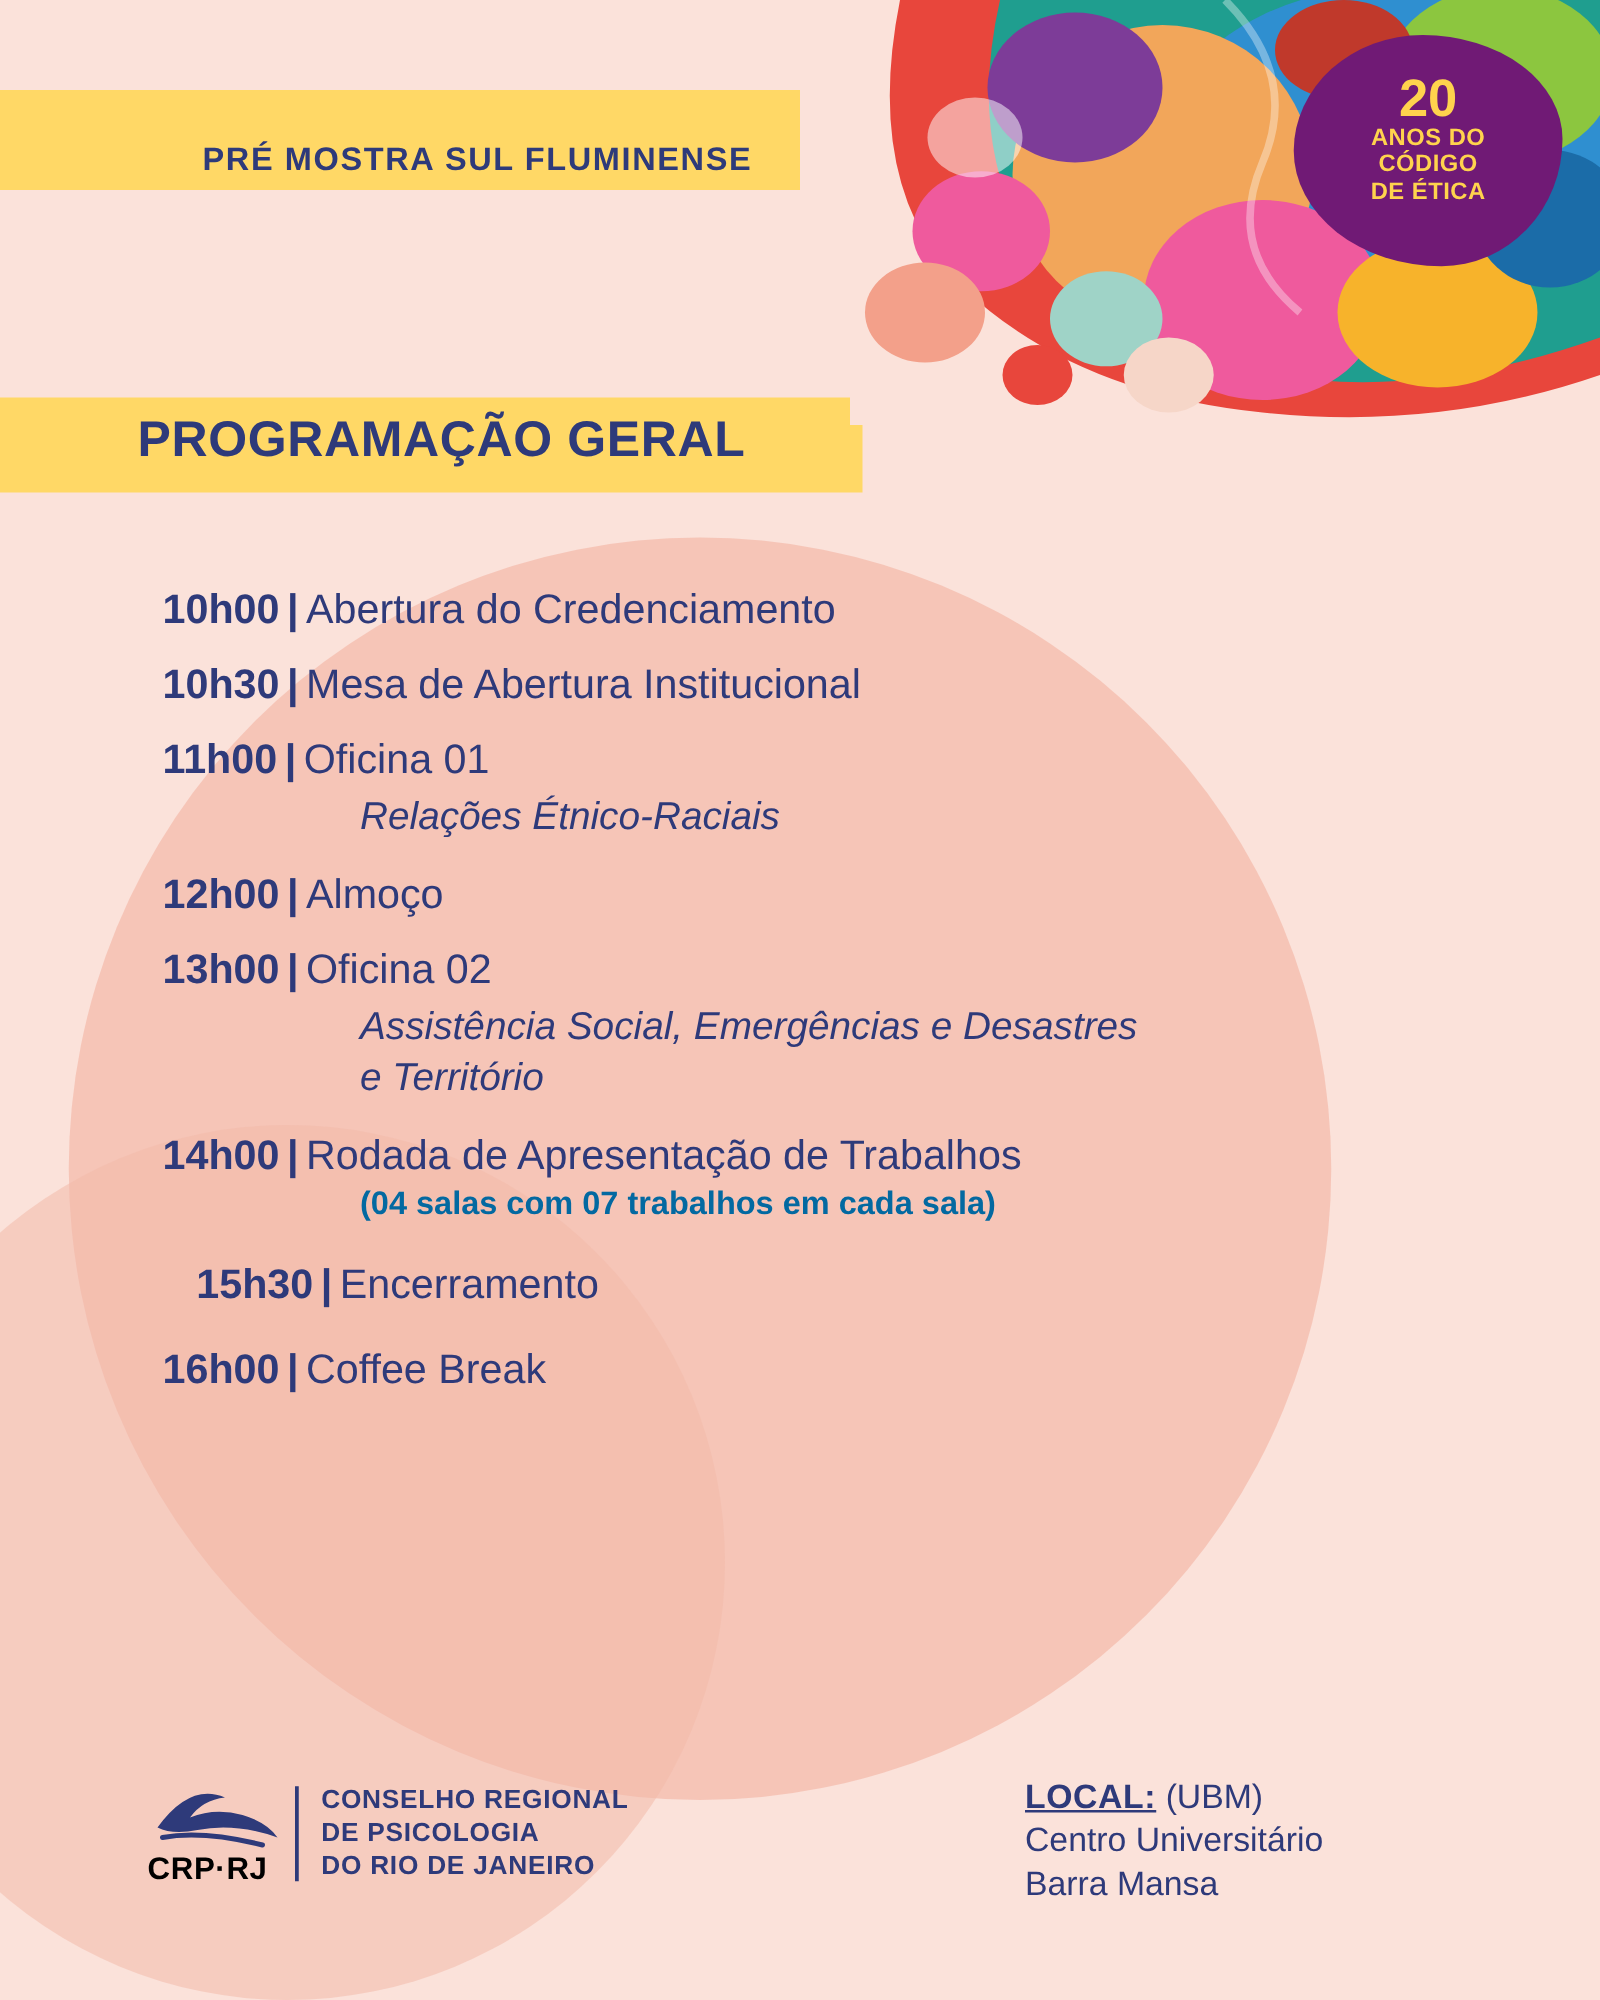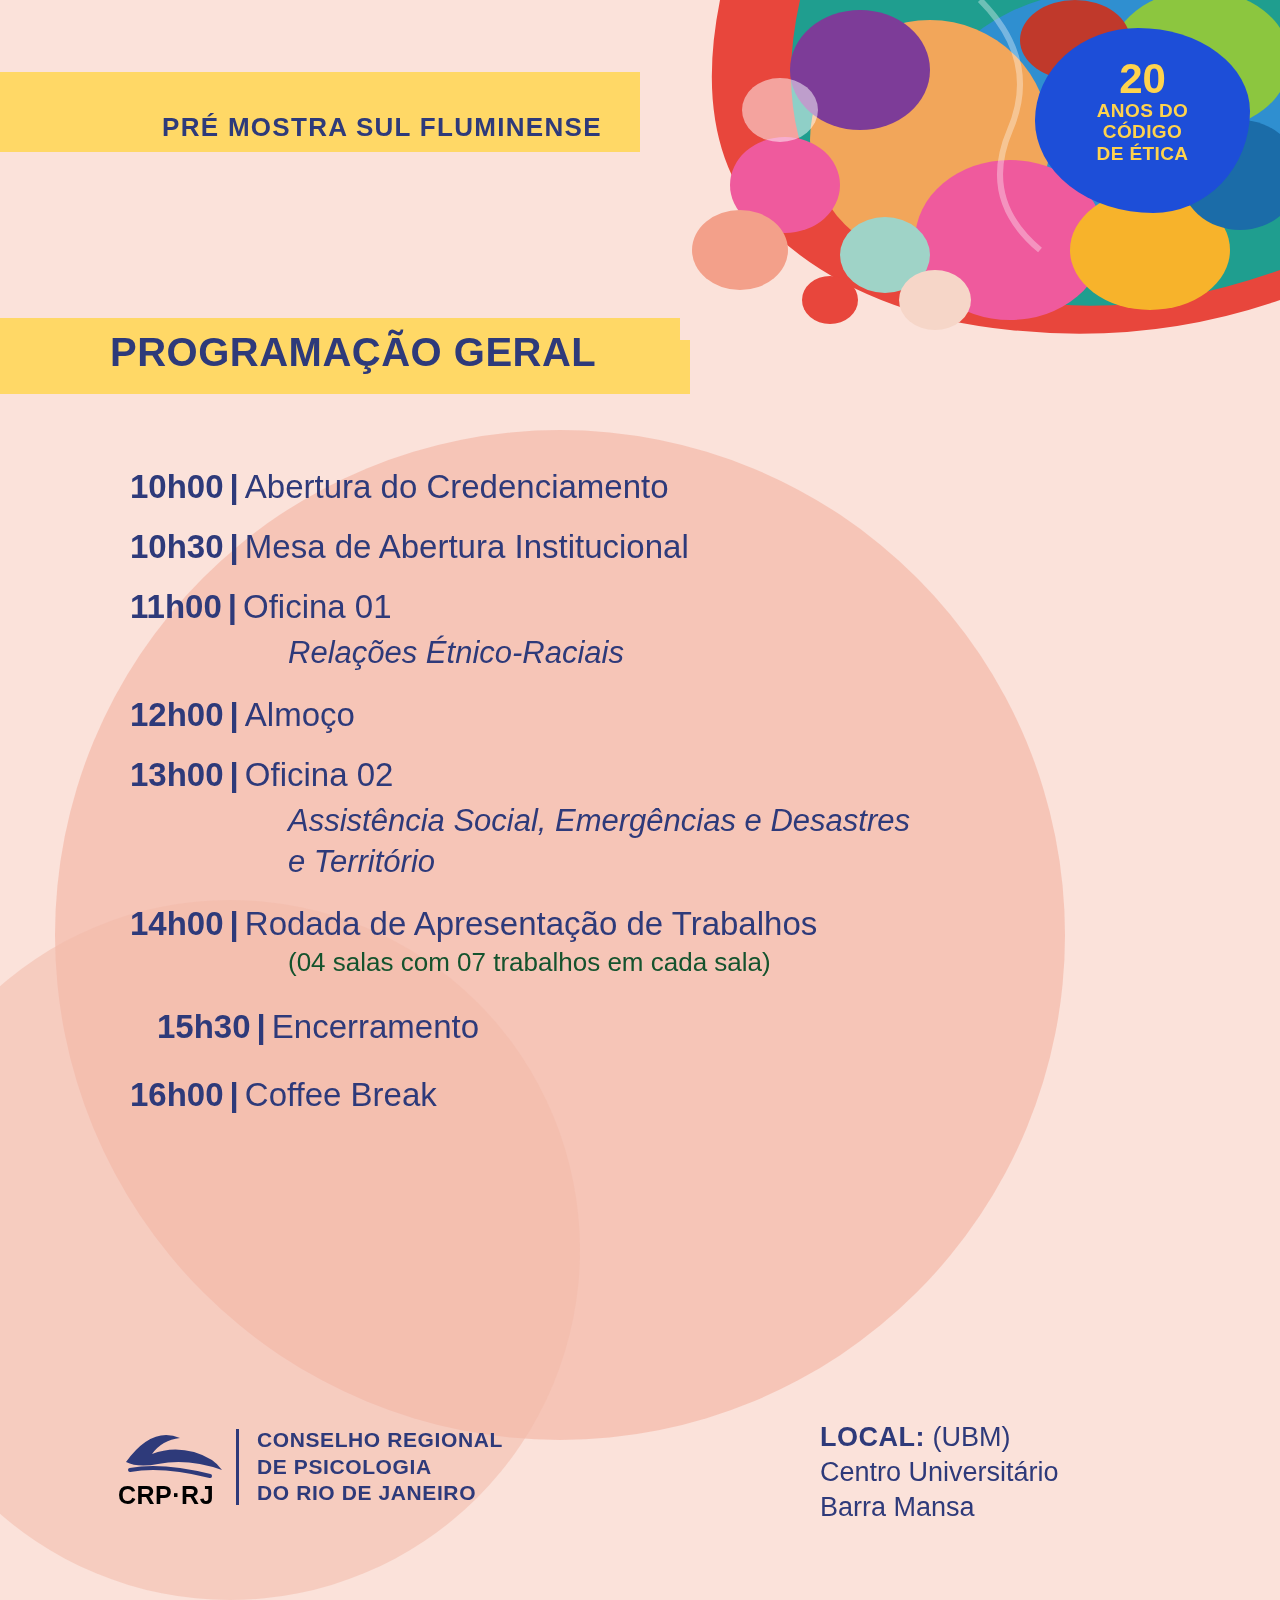--- a/index.html
+++ b/index.html
@@ -126,21 +126,21 @@
     line-height: 1.1;
     letter-spacing: .3px;
   }
   #ethics-badge {
     position: absolute;
     left: 355px;
     top: 28px;
     width: 215px;
     height: 185px;
     border-radius: 48% 52% 45% 55% / 50% 45% 55% 50%;
-    background: #1d4ed8;
+    background: #701a75;
     color: #ffd34d;
     text-align: center;
     font-weight: bold;
   }
   #ethics-num {
     font-size: 42px;
     line-height: 1;
     padding-top: 30px;
   }
   .ethics-line {
@@ -178,23 +178,24 @@
   .sch-sub {
     font-size: 31px;
     font-style: italic;
     color: #2e3a7a;
     margin-left: 158px;
     line-height: 1.35;
     margin-top: 6px;
   }
   .sch-note {
     font-size: 26px;
-    color: #14532d;
+    color: #0369a1;
     margin-left: 158px;
     margin-top: 4px;
+    font-weight: bold;
   }
 
   
   #crp-logo {
     position: absolute;
     left: 118px;
     top: 1424px;
     display: flex;
     align-items: center;
   }
@@ -229,20 +230,21 @@
     position: absolute;
     left: 820px;
     top: 1420px;
     color: #2e3a7a;
     font-size: 27px;
     line-height: 1.3;
   }
   #local-label {
     font-weight: bold;
     letter-spacing: .5px;
+    text-decoration: underline;
   }
 </style>
 </head>
 <body>
 
 <div id="poster">
 
   <div class="bg-circle"></div>
   <div class="bg-circle-2"></div>
 

